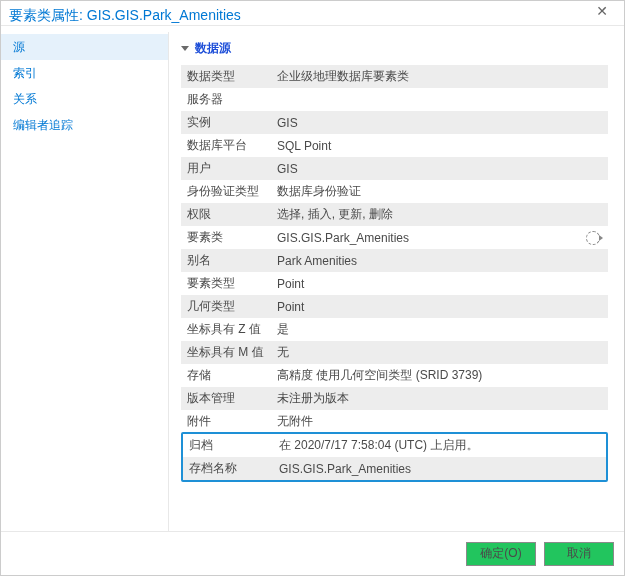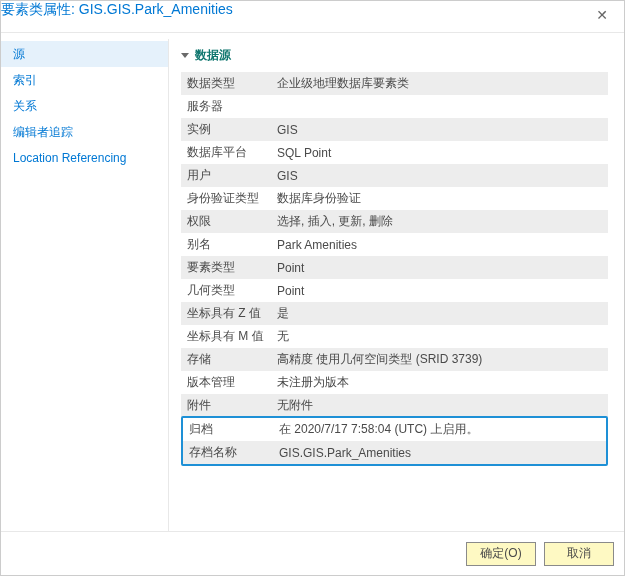--- a/index.html
+++ b/index.html
@@ -11,24 +11,24 @@
   }
   .dialog {
     width: 625px;
     height: 576px;
     border: 1px solid #ccc;
     display: flex;
     flex-direction: column;
     position: relative;
   }
   .titlebar {
-    height: 32px;
-    display: flex;
-    align-items: flex-start;
-    padding: 0 8px 0 0;
+    height: 25px;
+    display: flex;
+    align-items: flex-end;
+    padding: 0 8px 0 8px;
     border-bottom: 1px solid #e8e8e8;
   }
   .titlebar .title {
     color: #0078d4;
     font-size: 14px;
     flex: 1;
   }
   .close-x {
     width: 28px;
     height: 28px;
@@ -62,21 +62,21 @@
   }
   .main {
     flex: 1;
     overflow: auto;
     padding: 4px 10px 4px 12px;
   }
   .section-header {
     display: flex;
     align-items: center;
     font-weight: bold;
-    color: #0f766e;
+    color: #1d4ed8;
     font-size: 12px;
     margin: 4px 0 8px 0;
     cursor: pointer;
   }
   .chevron {
     display: inline-block;
     width: 0; height: 0;
     border-left: 4px solid transparent;
     border-right: 4px solid transparent;
     border-top: 5px solid #6a6a6a;
@@ -137,21 +137,21 @@
     display: flex;
     align-items: center;
     justify-content: flex-end;
     padding: 0 10px;
     gap: 8px;
   }
   .btn {
     min-width: 70px;
     height: 24px;
     border: 1px solid #8a8a8a;
-    background: #fef9c3;
+    background: #22c55e;
     font-size: 12px;
     cursor: pointer;
     padding: 0 10px;
     color: #4a4a4a;
     font-family: inherit;
   }
 </style>
 </head>
 <body>
 
@@ -164,21 +164,20 @@
     <div class="close-x">✕</div>
   </div>
 
   <div class="body">
 
     <div class="sidebar">
       <div class="side-item selected"><span>源</span></div>
       <div class="side-item"><span>索引</span></div>
       <div class="side-item"><span>关系</span></div>
       <div class="side-item"><span>编辑者追踪</span></div>
-      <div class="side-item"><span>Location Referencing</span></div>
     </div>
 
     <div class="main">
       <div class="section-header">
         <span class="chevron"></span>
         <span>数据源</span>
       </div>
 
       <table class="prop-table">
         <tbody>
@@ -202,20 +201,24 @@
               <td class="prop-label">用户</td>
               <td class="prop-value">GIS</td>
             </tr>
         <tr class="prop-row">
               <td class="prop-label">身份验证类型</td>
               <td class="prop-value">数据库身份验证</td>
             </tr>
         <tr class="prop-row">
               <td class="prop-label">权限</td>
               <td class="prop-value">选择, 插入, 更新, 删除</td>
+            </tr>
+        <tr class="prop-row">
+              <td class="prop-label">要素类</td>
+              <td class="prop-value"><span>GIS.GIS.Park_Amenities</span><span class="goto-icon"></span></td>
             </tr>
         <tr class="prop-row">
               <td class="prop-label">别名</td>
               <td class="prop-value">Park Amenities</td>
             </tr>
         <tr class="prop-row">
               <td class="prop-label">要素类型</td>
               <td class="prop-value">Point</td>
             </tr>
         <tr class="prop-row">

